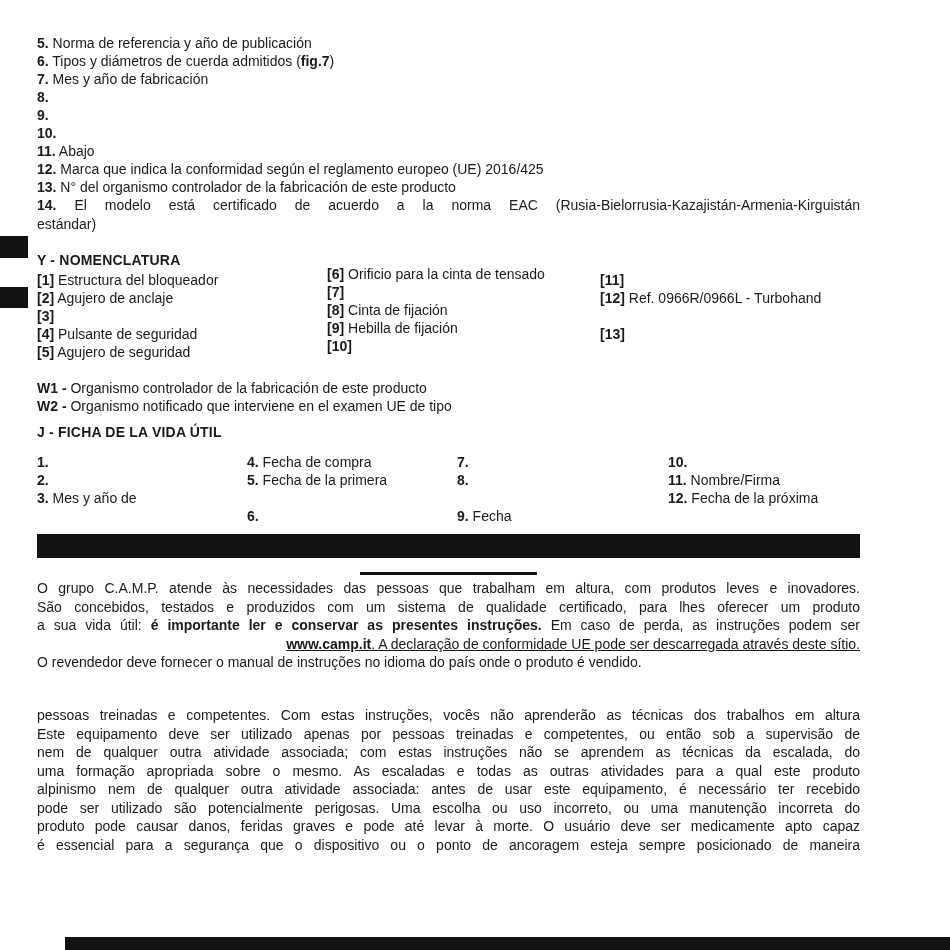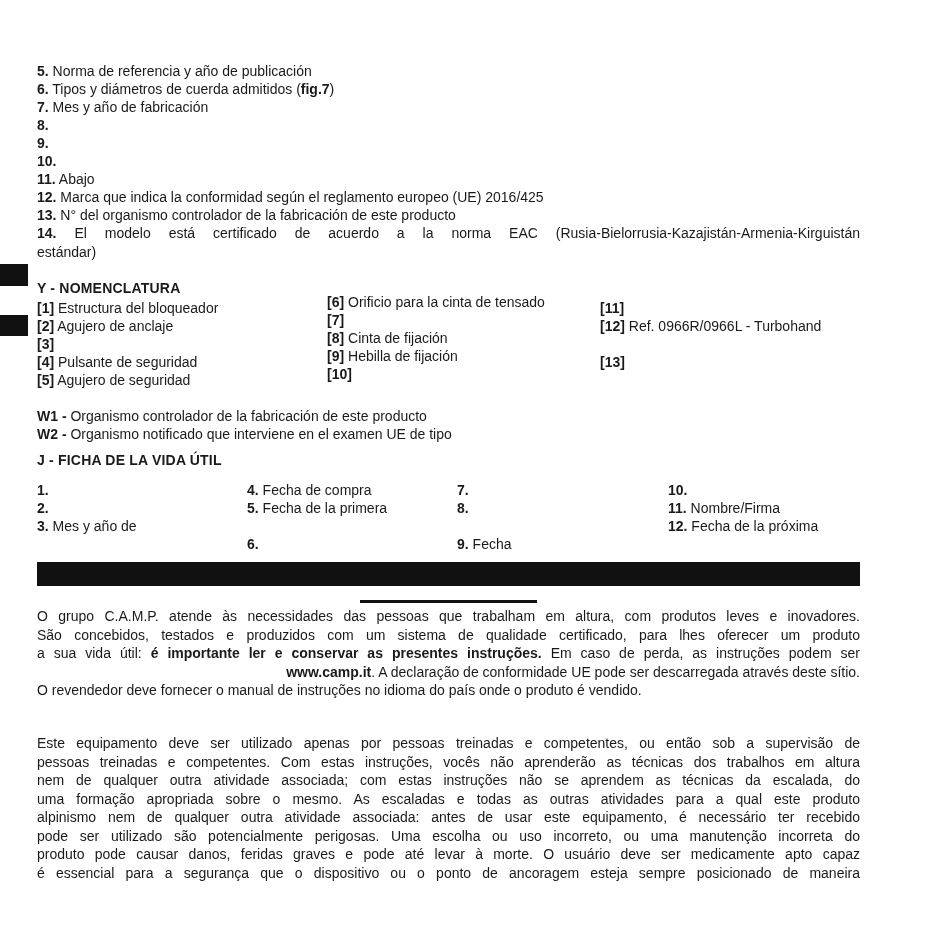--- a/index.html
+++ b/index.html
@@ -5,27 +5,27 @@
   * { box-sizing: border-box; margin: 0; padding: 0; }
   html, body { width: 950px; height: 950px; }
   body {
     background: #ffffff;
     font-family: "Liberation Sans", "DejaVu Sans", sans-serif;
     font-size: 14px;
     color: #1a1a1a;
     position: relative;
     overflow: hidden;
   }
-  .abs { position: absolute; margin-top: 28px; }
+  .abs { position: absolute; }
   .b { font-weight: 700; }
   .hd { font-weight: 700; letter-spacing: 0.2px; }
   .li { height: 18px; line-height: 18px; white-space: nowrap; }
   .jline { text-align: justify; text-align-last: justify; height: 18.5px; line-height: 18.5px; }
   .pline { height: 18.5px; line-height: 18.5px; }
-  .rline { text-align: right; height: 18.5px; line-height: 18.5px; }
+  .rline { text-align: right; height: 18.5px; line-height: 18.5px; text-decoration: underline; }
   .tab  { background: #111111; }
   .bar  { background: #111111; }
   .rule { background: #111111; }
 </style>
 </head>
 <body>
 
 <div class="abs" style="left:37px; top:34px; width:823px;">
   <div class="li"><span class="b">5.</span> <span>Norma de referencia y año de publicación</span><span class="b"></span><span></span></div>
   <div class="li"><span class="b">6.</span> <span>Tipos y diámetros de cuerda admitidos (</span><span class="b">fig.7</span><span>)</span></div>
@@ -109,22 +109,22 @@
 
 <div class="abs" style="left:37px; top:579px; width:823px;">
   <div class="jline"><span>O grupo C.A.M.P. atende às necessidades das pessoas que trabalham em altura, com produtos leves e inovadores.</span></div>
   <div class="jline"><span>São concebidos, testados e produzidos com um sistema de qualidade certificado, para lhes oferecer um produto</span></div>
   <div class="jline"><span>a sua vida útil: </span><span class="b">é importante ler e conservar as presentes instruções.</span><span> Em caso de perda, as instruções podem ser</span></div>
   <div class="rline"><span class="b">www.camp.it</span><span>. A declaração de conformidade UE pode ser descarregada através deste sítio.</span></div>
   <div class="pline"><span>O revendedor deve fornecer o manual de instruções no idioma do país onde o produto é vendido.</span></div>
 </div>
 
 <div class="abs" style="left:37px; top:706px; width:823px;">
+  <div class="jline"><span>pessoas treinadas e competentes. Com estas instruções, vocês não aprenderão as técnicas dos trabalhos em altura</span></div>
   <div class="jline"><span>Este equipamento deve ser utilizado apenas por pessoas treinadas e competentes, ou então sob a supervisão de</span></div>
-  <div class="jline"><span>pessoas treinadas e competentes. Com estas instruções, vocês não aprenderão as técnicas dos trabalhos em altura</span></div>
   <div class="jline"><span>nem de qualquer outra atividade associada; com estas instruções não se aprendem as técnicas da escalada, do</span></div>
   <div class="jline"><span>uma formação apropriada sobre o mesmo. As escaladas e todas as outras atividades para a qual este produto</span></div>
   <div class="jline"><span>alpinismo nem de qualquer outra atividade associada: antes de usar este equipamento, é necessário ter recebido</span></div>
   <div class="jline"><span>pode ser utilizado são potencialmente perigosas. Uma escolha ou uso incorreto, ou uma manutenção incorreta do</span></div>
   <div class="jline"><span>produto pode causar danos, feridas graves e pode até levar à morte. O usuário deve ser medicamente apto capaz</span></div>
   <div class="jline"><span>é essencial para a segurança que o dispositivo ou o ponto de ancoragem esteja sempre posicionado de maneira</span></div>
 </div>
 
 <div class="abs bar" style="left:65px; top:937px; width:885px; height:13px;"></div>
 

